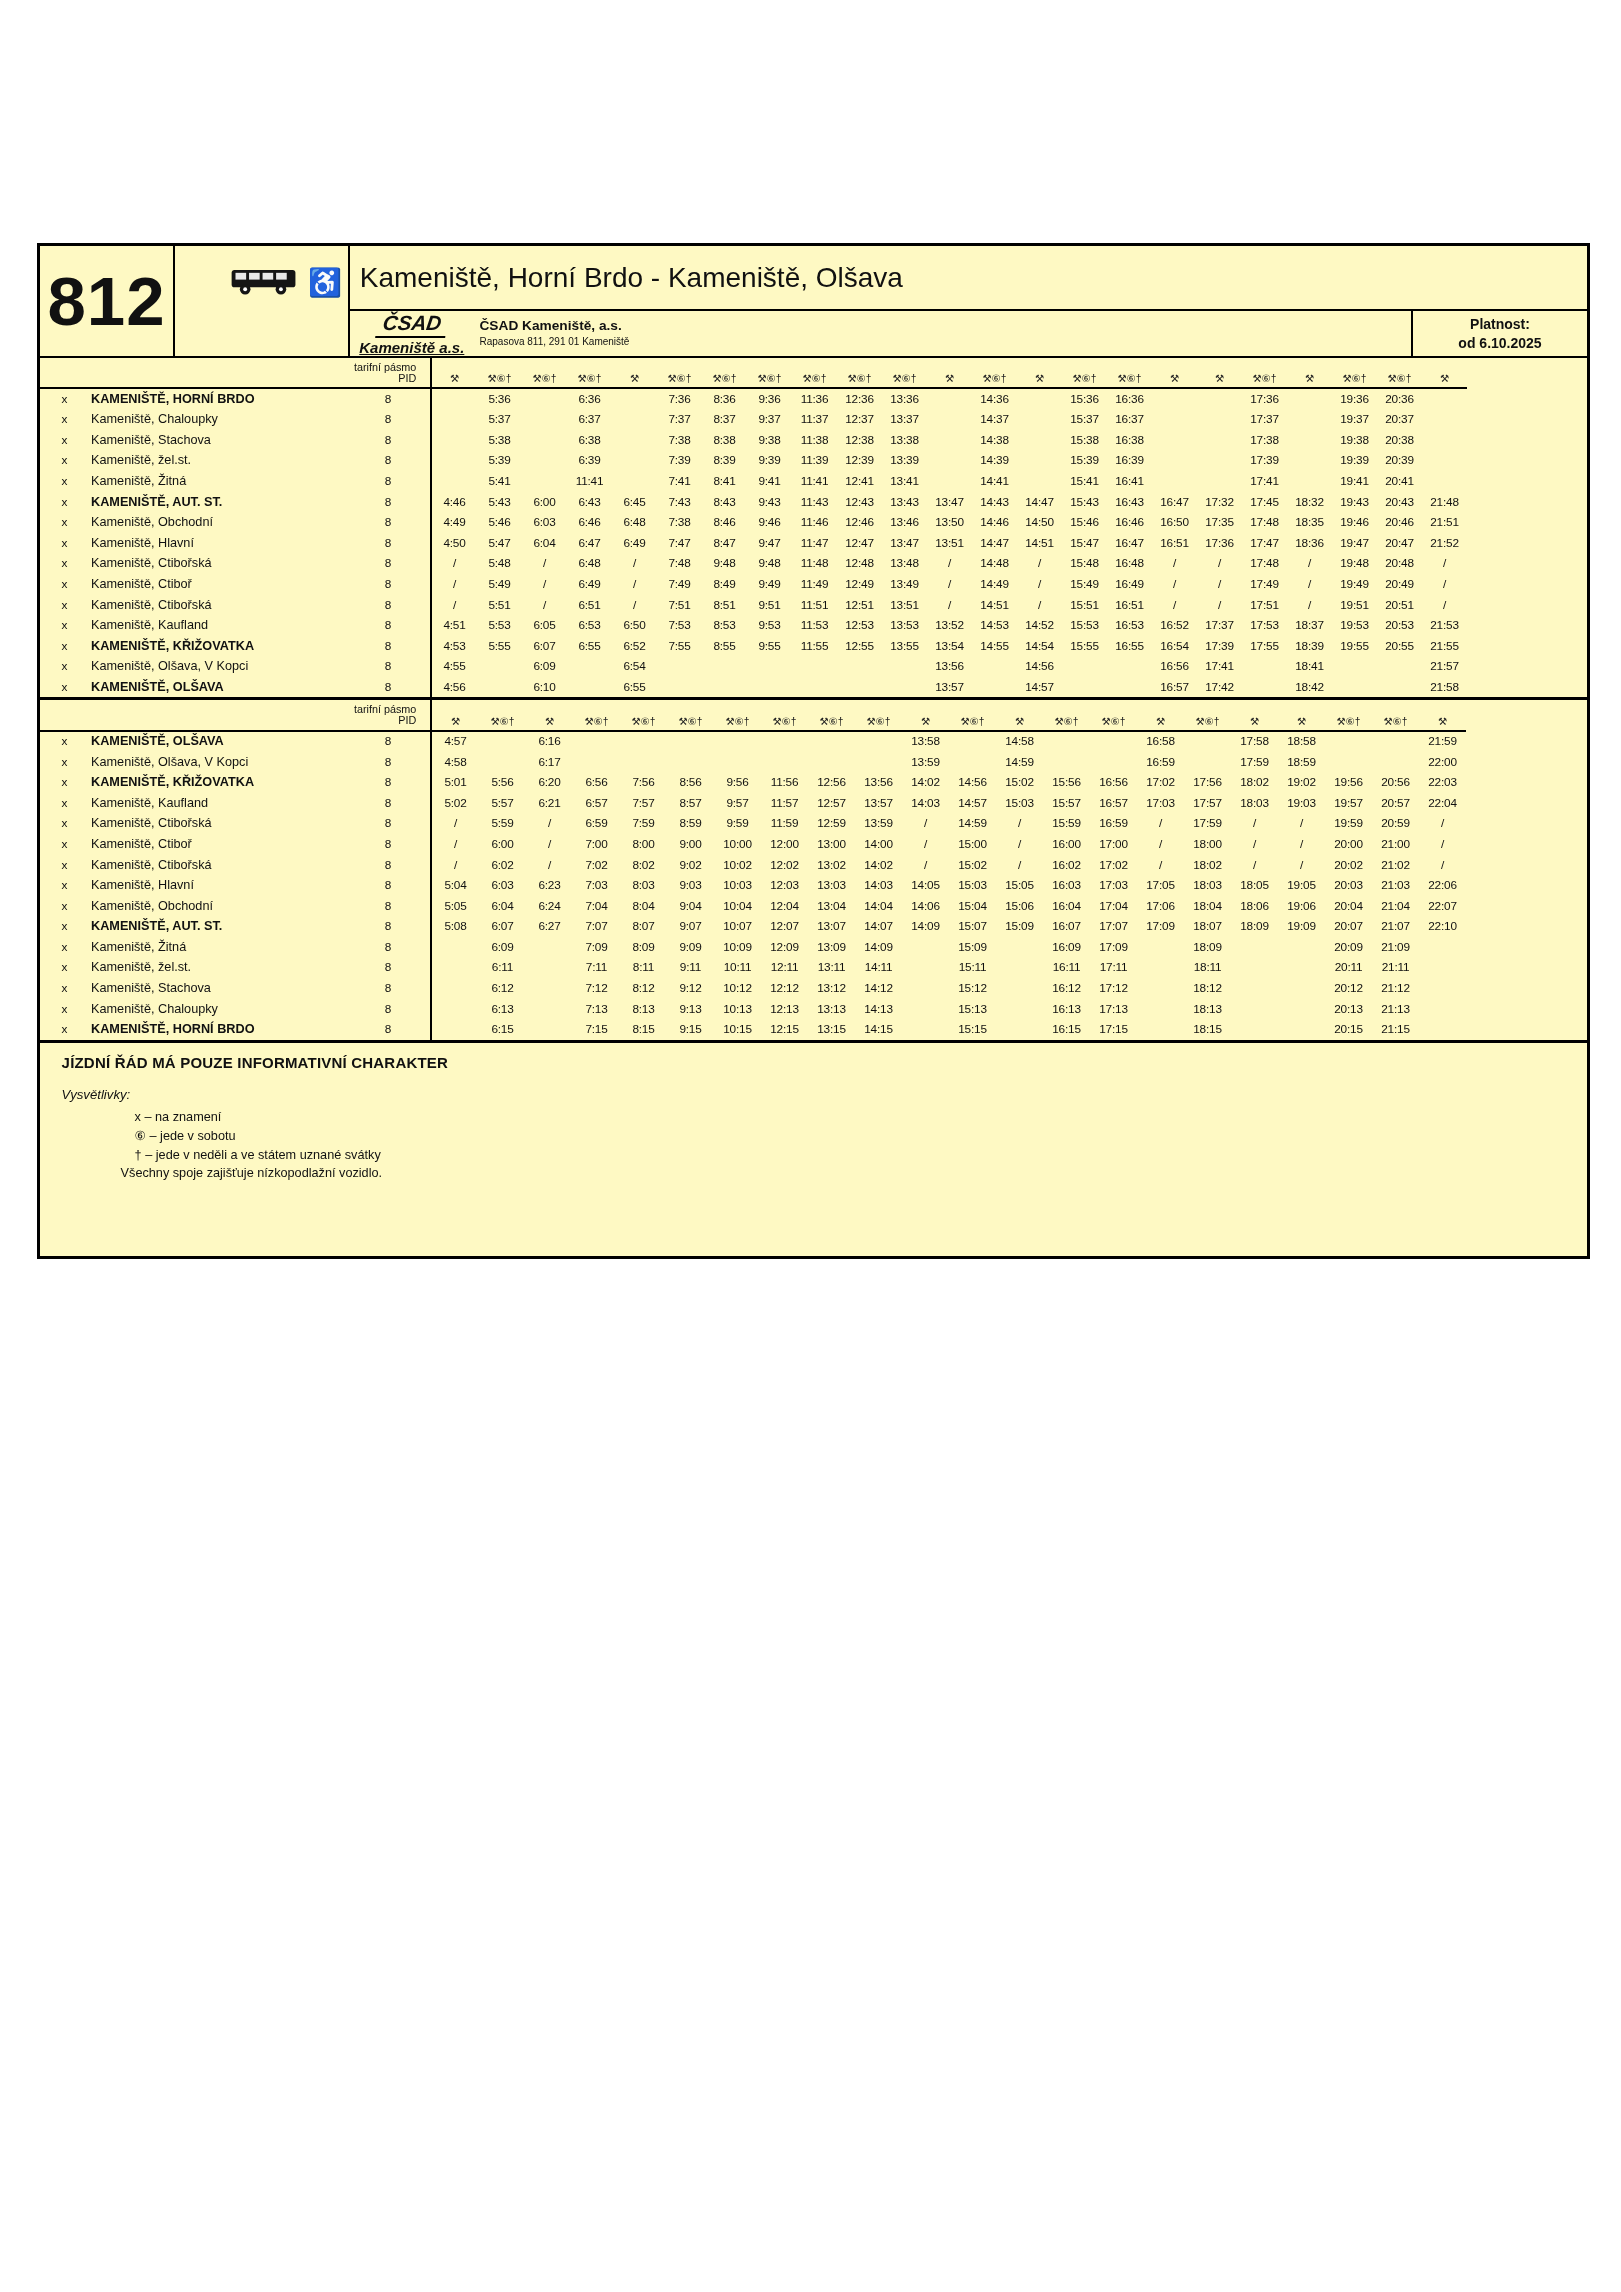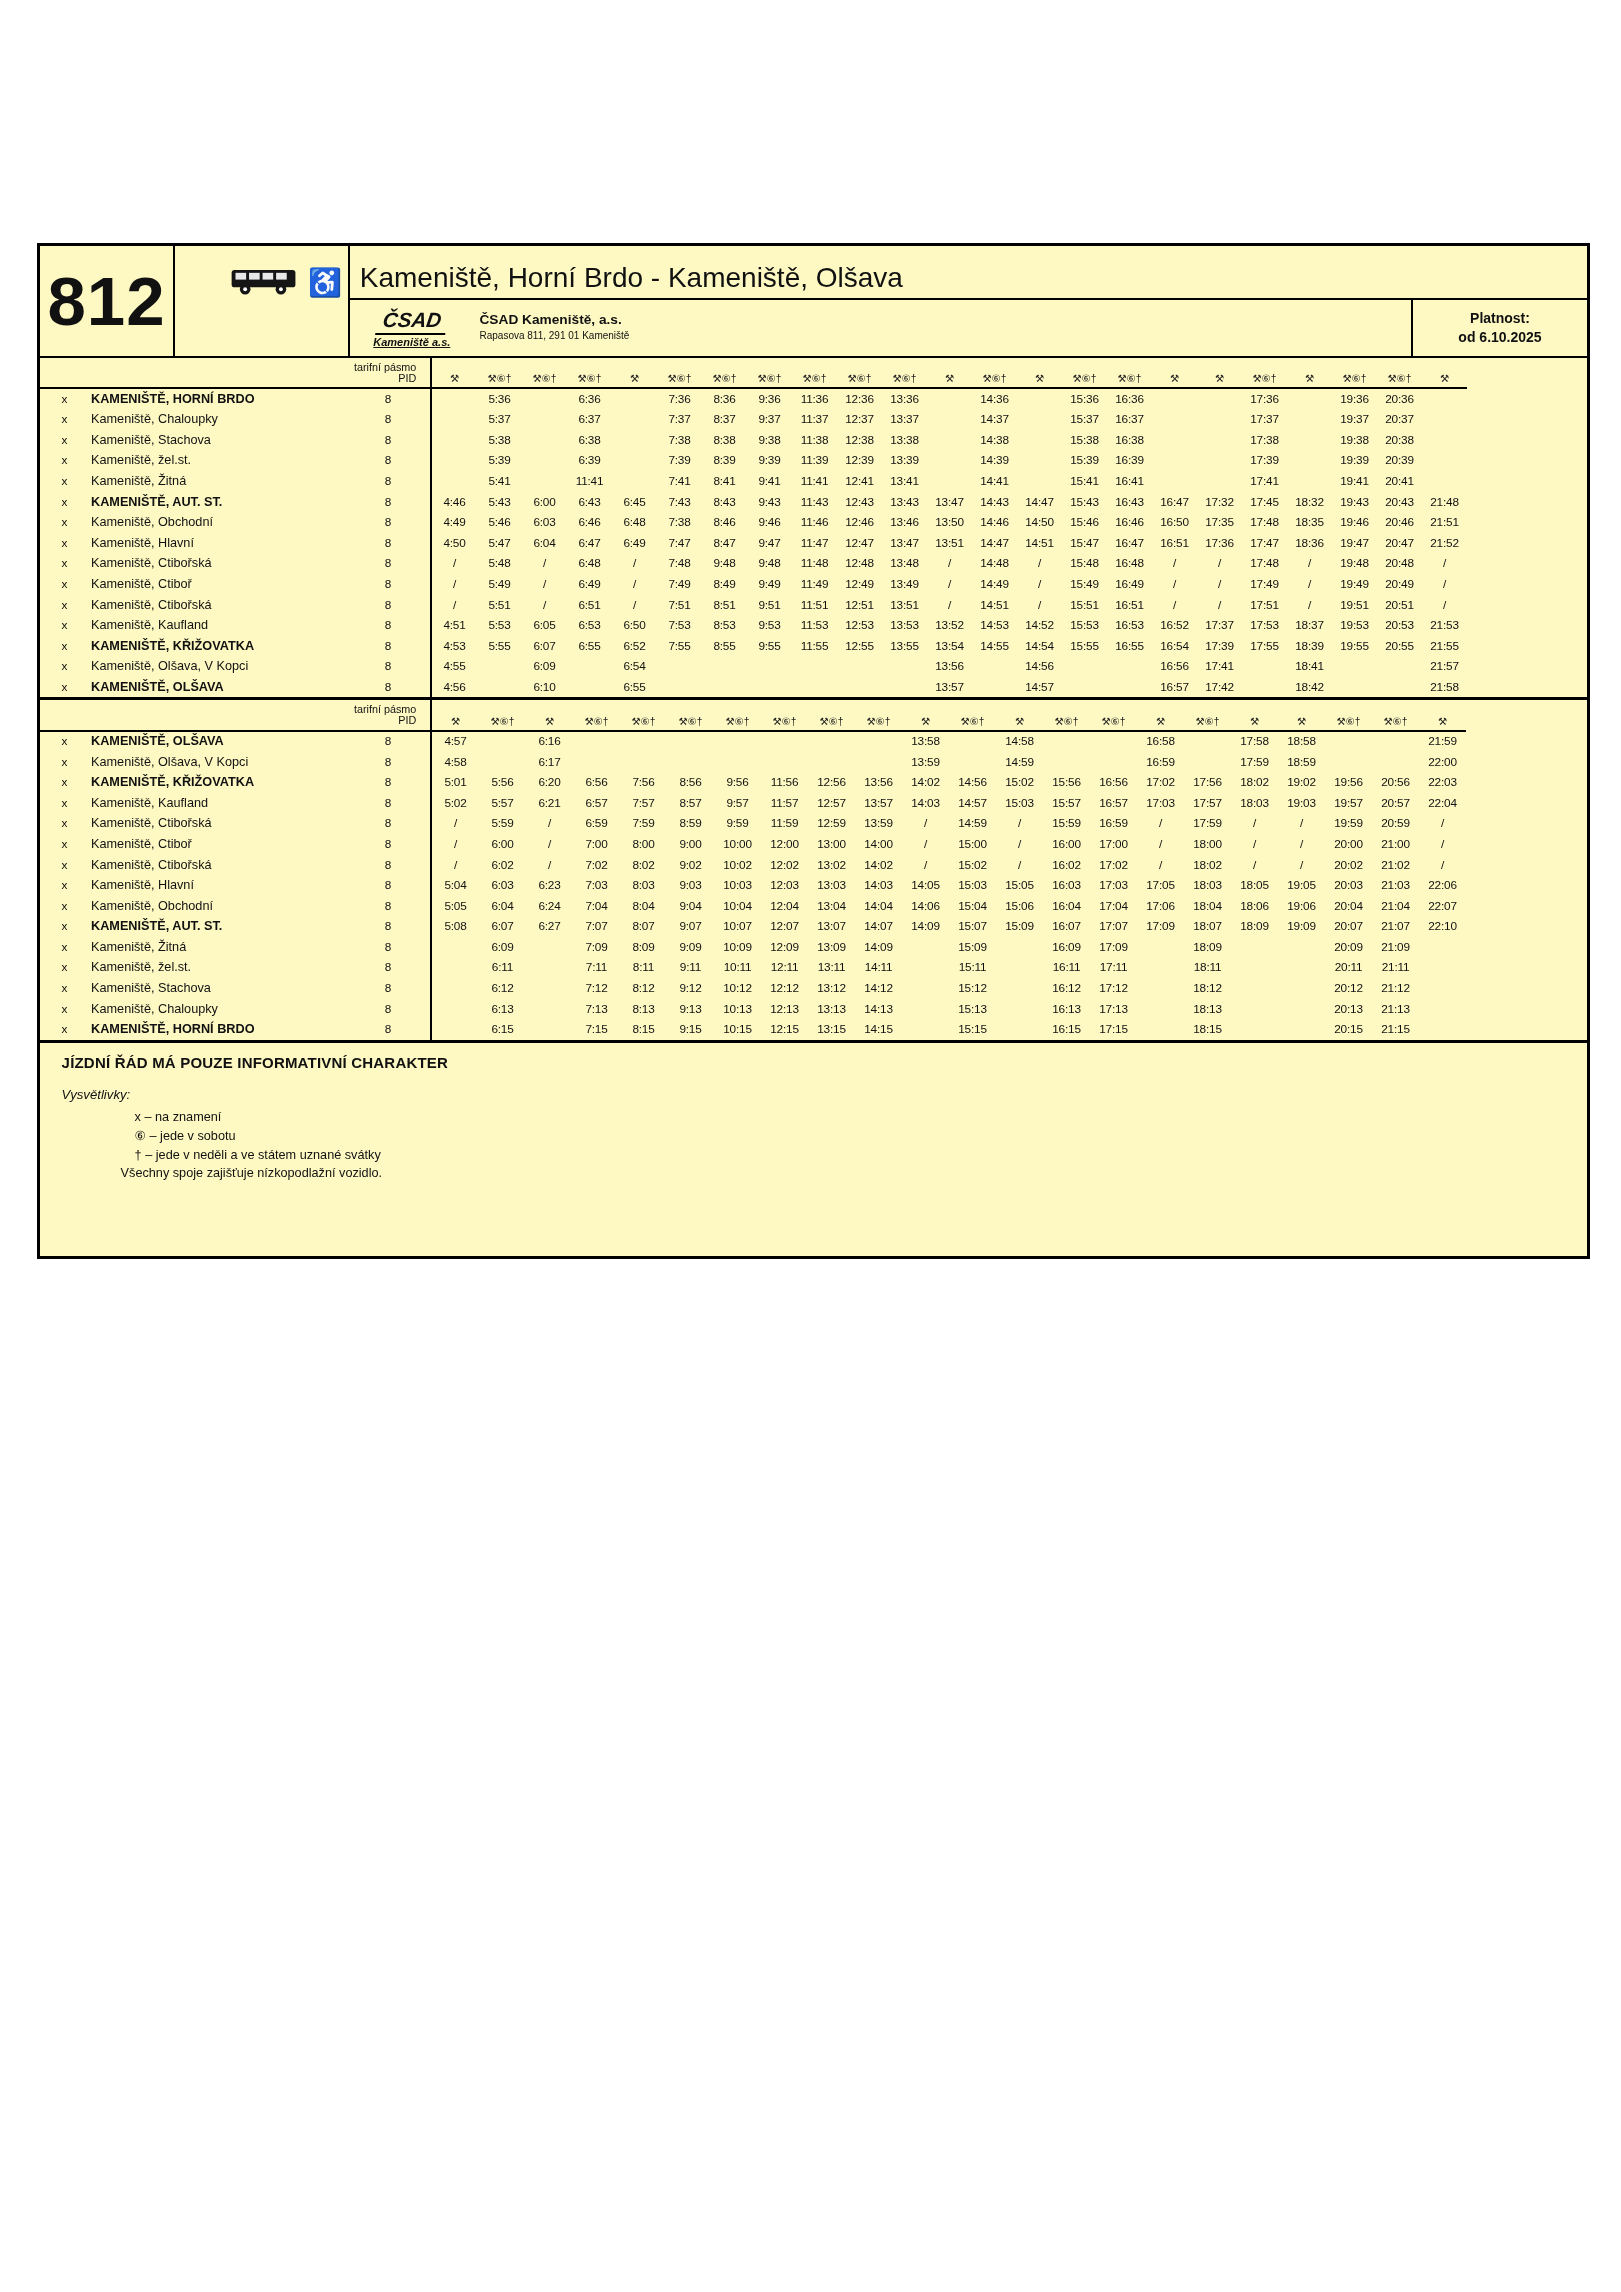--- a/index.html
+++ b/index.html
@@ -5,25 +5,25 @@
   html,body{margin:0;padding:0;background:#fff;}
   body{width:1621px;height:2293px;position:relative;font-family:"Liberation Sans",sans-serif;color:#111;}
   .sheet{position:absolute;left:37px;top:243px;width:1547px;height:1010px;border:3.9px solid #000;background:#fef9c3;box-sizing:content-box;}
   
   .hdr{display:flex;height:110px;border-bottom:2.9px solid #000;}
   .line-no{width:133px;border-right:2.9px solid #000;display:flex;align-items:center;justify-content:center;
            font-size:69px;font-weight:bold;letter-spacing:1px;}
   .icon-cell{width:173px;display:flex;align-items:flex-start;justify-content:flex-end;gap:8.8px;padding:21.6px 5.9px 0 0;box-sizing:border-box;}
   .wheelchair{font-size:27.4px;line-height:29px;}
   .hdr-right{flex:1;border-left:2.9px solid #000;display:flex;flex-direction:column;min-width:0;}
-  .title-row{height:54px;border-bottom:2px solid #000;box-sizing:border-box;font-size:28px;padding:15.7px 0 0 9.8px;white-space:nowrap;}
+  .title-row{height:69px;border-bottom:2px solid #000;box-sizing:border-box;font-size:28px;padding:15.7px 0 0 9.8px;white-space:nowrap;}
   .info-row{flex:1;display:flex;align-items:center;}
   .logo{width:108px;margin-left:7.8px;text-align:center;}
   .logo .l1{font-style:italic;font-weight:bold;font-size:20.6px;border-bottom:2.9px double #000;display:inline-block;padding:0 5.9px 1px 5.9px;transform:skewX(-8deg);}
-  .logo .l2{font-style:italic;font-weight:bold;font-size:11px;text-decoration:underline;margin-top:1px;}
+  .logo .l2{font-style:italic;font-weight:bold;font-size:15px;text-decoration:underline;margin-top:1px;}
   .op{margin-left:13.7px;line-height:15.7px;}
   .op .op-name{font-weight:bold;font-size:13.7px;}
   .op .op-addr{font-size:10px;}
   .validity{margin-left:auto;align-self:stretch;width:174px;border-left:2px solid #000;display:flex;flex-direction:column;
             justify-content:center;text-align:center;font-weight:bold;font-size:14px;line-height:18.6px;}
   
   .tblock{border-bottom:3.9px solid #000;}
   table.tt{border-collapse:collapse;table-layout:fixed;margin-left:0;}
   table.tt td{padding:0;white-space:nowrap;overflow:hidden;}
   .tt .meta{width:388px;text-align:right;vertical-align:bottom;border-right:2.9px solid #000;

